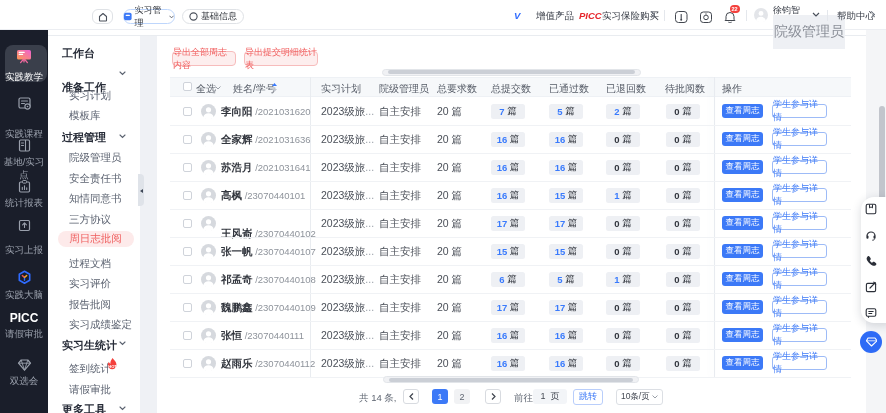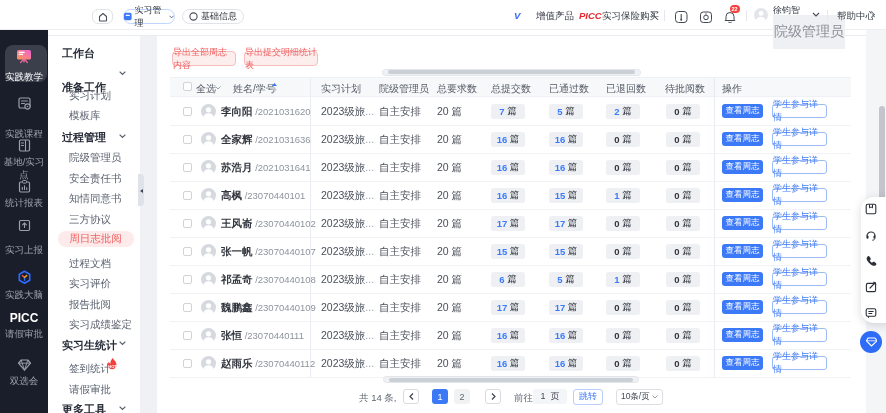--- a/index.html
+++ b/index.html
@@ -304,21 +304,21 @@
     <div class="chip" style="left:666px;top:188.0px"><b style="color:#32363e">0</b>&nbsp;篇</div>
 <div class="btn1" style="left:722px;top:188.0px">查看周志</div>
 <div class="btn2" style="left:772px;top:188.0px">学生参与详情</div>
 <div class="rborder" style="top:209.0px"></div>
 <div class="cb" style="left:183px;top:218.5px"></div>
 <svg class="ava" style="left:201px;top:215.5px" width="15" height="15" viewBox="0 0 15 15">
       <circle cx="7.5" cy="7.5" r="7.5" fill="#d6d9de"></circle>
       <circle cx="7.5" cy="5.8" r="2.6" fill="#fff"></circle>
       <path d="M2.2 13.2a5.5 5.5 0 0 1 10.6 0 7.5 7.5 0 0 1-10.6 0z" fill="#fff"></path>
     </svg>
-<div class="nm" style="left:221px;top:217.0px"><b>王风嵛</b><span class="sid"> /23070440102</span></div>
+<div class="nm" style="left:221px;top:227px"><b>王风嵛</b><span class="sid"> /23070440102</span></div>
 <div class="cell" style="left:321px;top:217.0px">2023级旅<span class="ell">...</span></div>
 <div class="cell" style="left:379px;top:217.0px">自主安排</div>
 <div class="cell" style="left:437px;top:217.0px">20 篇</div>
 <div class="chip" style="left:491px;top:216.0px"><b style="color:#3a7bfd">17</b>&nbsp;篇</div>
     <div class="chip" style="left:549px;top:216.0px"><b style="color:#3a7bfd">17</b>&nbsp;篇</div>
     <div class="chip" style="left:606px;top:216.0px"><b style="color:#32363e">0</b>&nbsp;篇</div>
     <div class="chip" style="left:666px;top:216.0px"><b style="color:#32363e">0</b>&nbsp;篇</div>
 <div class="btn1" style="left:722px;top:216.0px">查看周志</div>
 <div class="btn2" style="left:772px;top:216.0px">学生参与详情</div>
 <div class="rborder" style="top:237.0px"></div>

